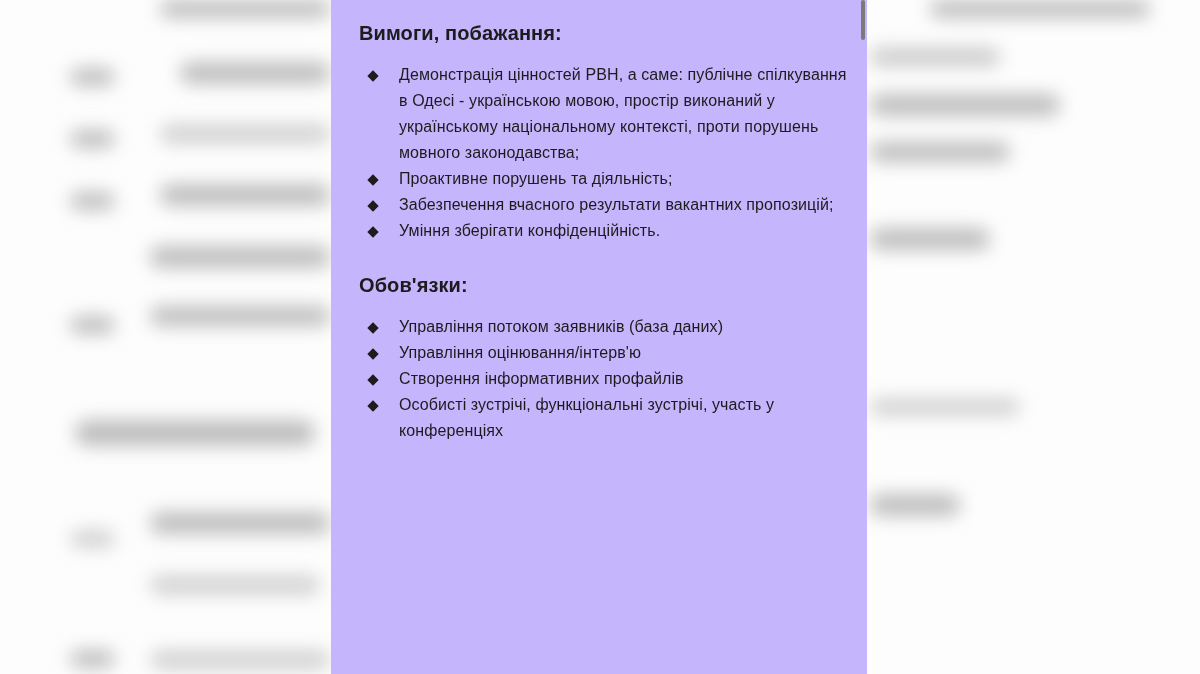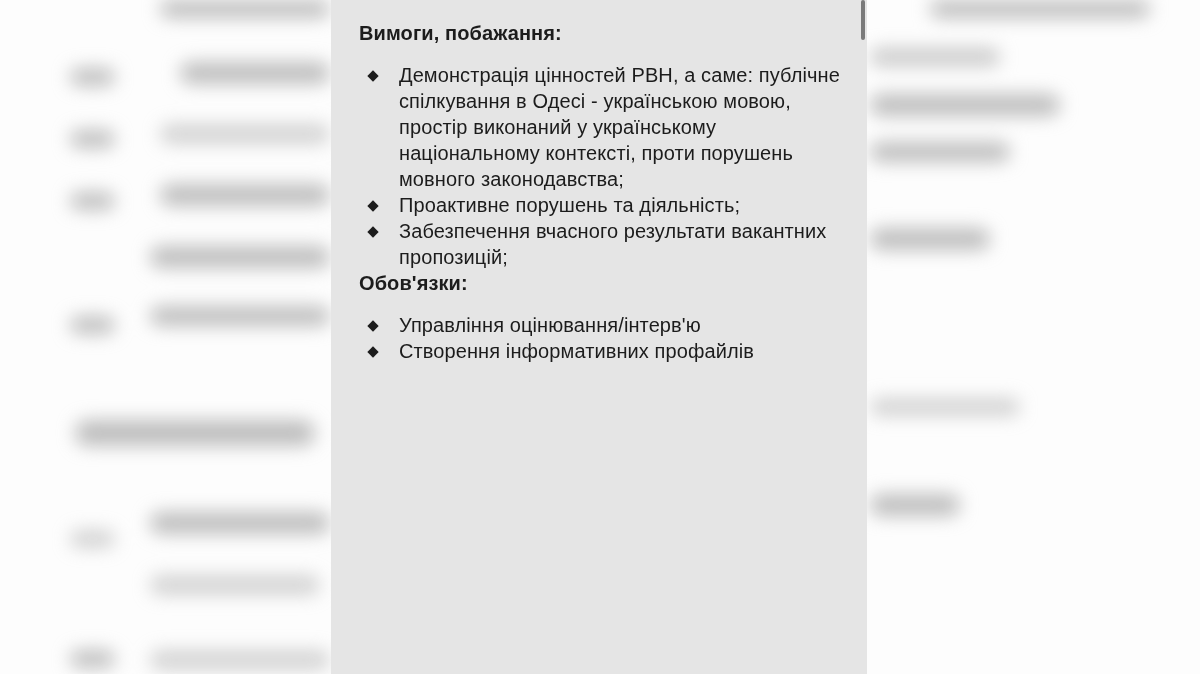--- a/index.html
+++ b/index.html
@@ -5,35 +5,35 @@
   html, body { margin: 0; padding: 0; }
   body {
     width: 1200px; height: 674px; overflow: hidden; position: relative;
     background: #fdfdfd;
     font-family: "Liberation Sans", "DejaVu Sans", sans-serif;
   }
   .bg { position: absolute; inset: 0; filter: blur(9px); }
   .blob { position: absolute; background: #a9a9a9; border-radius: 14px; opacity: 0.75; }
   .panel {
     position: absolute; left: 331px; top: 0; width: 536px; height: 674px;
-    background: #e5e5e5; overflow: hidden;
+    background: #c4b5fd; overflow: hidden;
   }
   .scrollbar {
     position: absolute; left: 861px; top: 0; width: 4px; height: 40px;
     background: #7a7a7a; border-radius: 2px;
   }
   .content { position: absolute; left: 28px; top: 20px; width: 500px; color: #1c1c1c; }
   .heading { font-size: 20px; line-height: 26px; margin: 0; letter-spacing: 0.1px; }
   ul.list { list-style: none; margin: 16px 0 0 0; padding: 0; }
-  ul.list li { position: relative; padding-left: 40px; font-size: 20px; line-height: 26px; letter-spacing: 0.1px; }
+  ul.list li { position: relative; padding-left: 40px; font-size: 16px; line-height: 26px; letter-spacing: 0.1px; }
   .bullet {
     position: absolute; left: 10px; top: 10px; width: 8px; height: 8px;
     background: #1c1c1c; transform: rotate(45deg);
   }
-  .section2 { }
+  .section2 { margin-top: 28px; }
 </style>
 </head>
 <body>
 
 <div class="bg">
   <div class="blob" style="left:160px;top:0;width:170px;height:18px;"></div>
   <div class="blob" style="left:70px;top:68px;width:45px;height:18px;"></div>
   <div class="blob" style="left:180px;top:62px;width:150px;height:22px;"></div>
   <div class="blob" style="left:70px;top:130px;width:45px;height:18px;"></div>
   <div class="blob" style="left:160px;top:124px;width:170px;height:20px;opacity:0.5"></div>
@@ -58,23 +58,26 @@
   <div class="blob" style="left:870px;top:494px;width:90px;height:22px;"></div>
 </div>
 
 <div class="panel">
   <div class="content">
     <h2 class="heading">Вимоги, побажання:</h2>
     <ul class="list">
       <li><span class="bullet"></span><span>Демонстрація цінностей РВН, а саме: публічне спілкування в Одесі - українською мовою, простір виконаний у українському національному контексті, проти порушень мовного законодавства;</span></li>
       <li><span class="bullet"></span><span>Проактивне порушень та діяльність;</span></li>
       <li><span class="bullet"></span><span>Забезпечення вчасного результати вакантних пропозицій;</span></li>
+      <li><span class="bullet"></span><span>Уміння зберігати конфіденційність.</span></li>
     </ul>
 
     <h2 class="heading section2">Обов'язки:</h2>
     <ul class="list">
+      <li><span class="bullet"></span><span>Управління потоком заявників (база даних)</span></li>
       <li><span class="bullet"></span><span>Управління оцінювання/інтерв'ю</span></li>
       <li><span class="bullet"></span><span>Створення інформативних профайлів</span></li>
+      <li><span class="bullet"></span><span>Особисті зустрічі, функціональні зустрічі, участь у конференціях</span></li>
     </ul>
   </div>
 </div>
 
 <div class="scrollbar"></div>
 
 </body></html>

